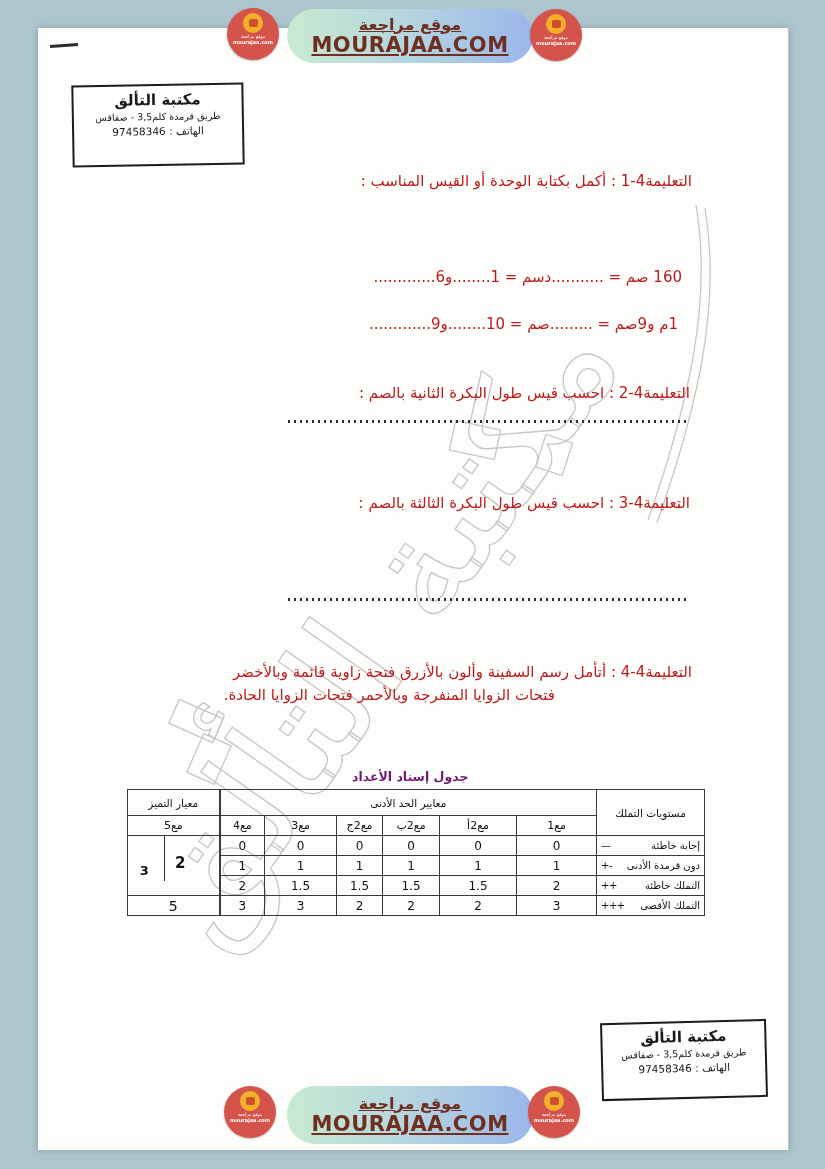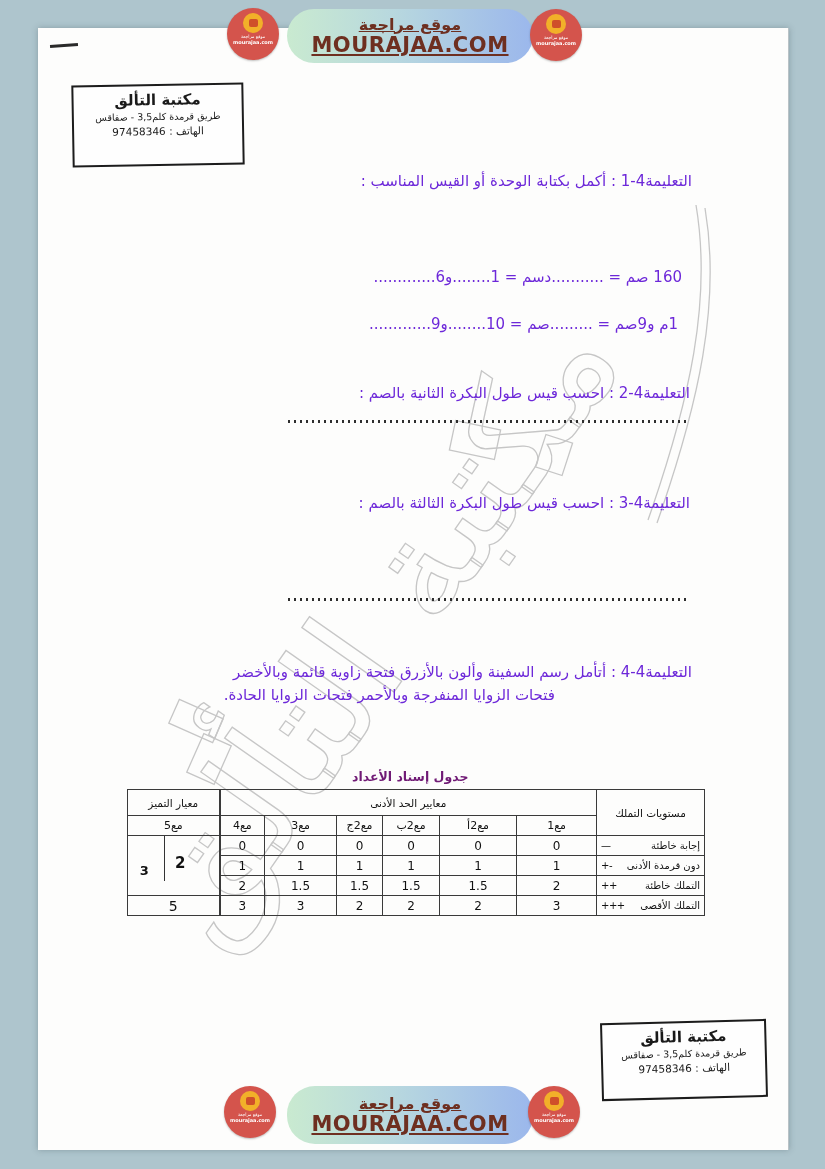--- a/index.html
+++ b/index.html
@@ -32,21 +32,21 @@
   
   .stamp{position:absolute;border:2px solid #1c1c1c;background:rgba(255,255,255,.55);
          text-align:center;direction:rtl;padding:5px 3px;color:#1a1a1a;}
   .stamp-name{font-weight:bold;font-size:15px;line-height:19px;}
   .stamp-addr{font-size:9.5px;line-height:14px;}
   .stamp-phone{font-size:10.5px;line-height:14px;}
   .stamp-top{left:72px;top:84px;width:162px;height:68px;transform:rotate(-1deg);}
   .stamp-bottom{left:601px;top:1021px;width:156px;height:64px;transform:rotate(-1.5deg);}
 
   
-  .ar{position:absolute;direction:rtl;color:#6d28d9;font-size:15px;white-space:nowrap;}
+  .ar{position:absolute;direction:rtl;color:#b91c1c;font-size:15px;white-space:nowrap;}
   .dots-line{position:absolute;height:3px;
      background-image:repeating-linear-gradient(90deg,#2e2e2e 0 2px,transparent 2px 6px);}
 
   .tbl-title{position:absolute;left:352px;top:769px;font-size:12.5px;font-weight:bold;direction:rtl;color:#701a75;}
 
   
   table.score{position:absolute;left:127px;top:789px;border-collapse:collapse;table-layout:fixed;
               direction:rtl;font-size:12px;color:#111;width:577px;}
   table.score td,table.score th{border:1.3px solid #3a3a3a;padding:0;vertical-align:middle;text-align:center;font-weight:normal;}
   table.score .h1{height:26px;font-size:10.5px;}

